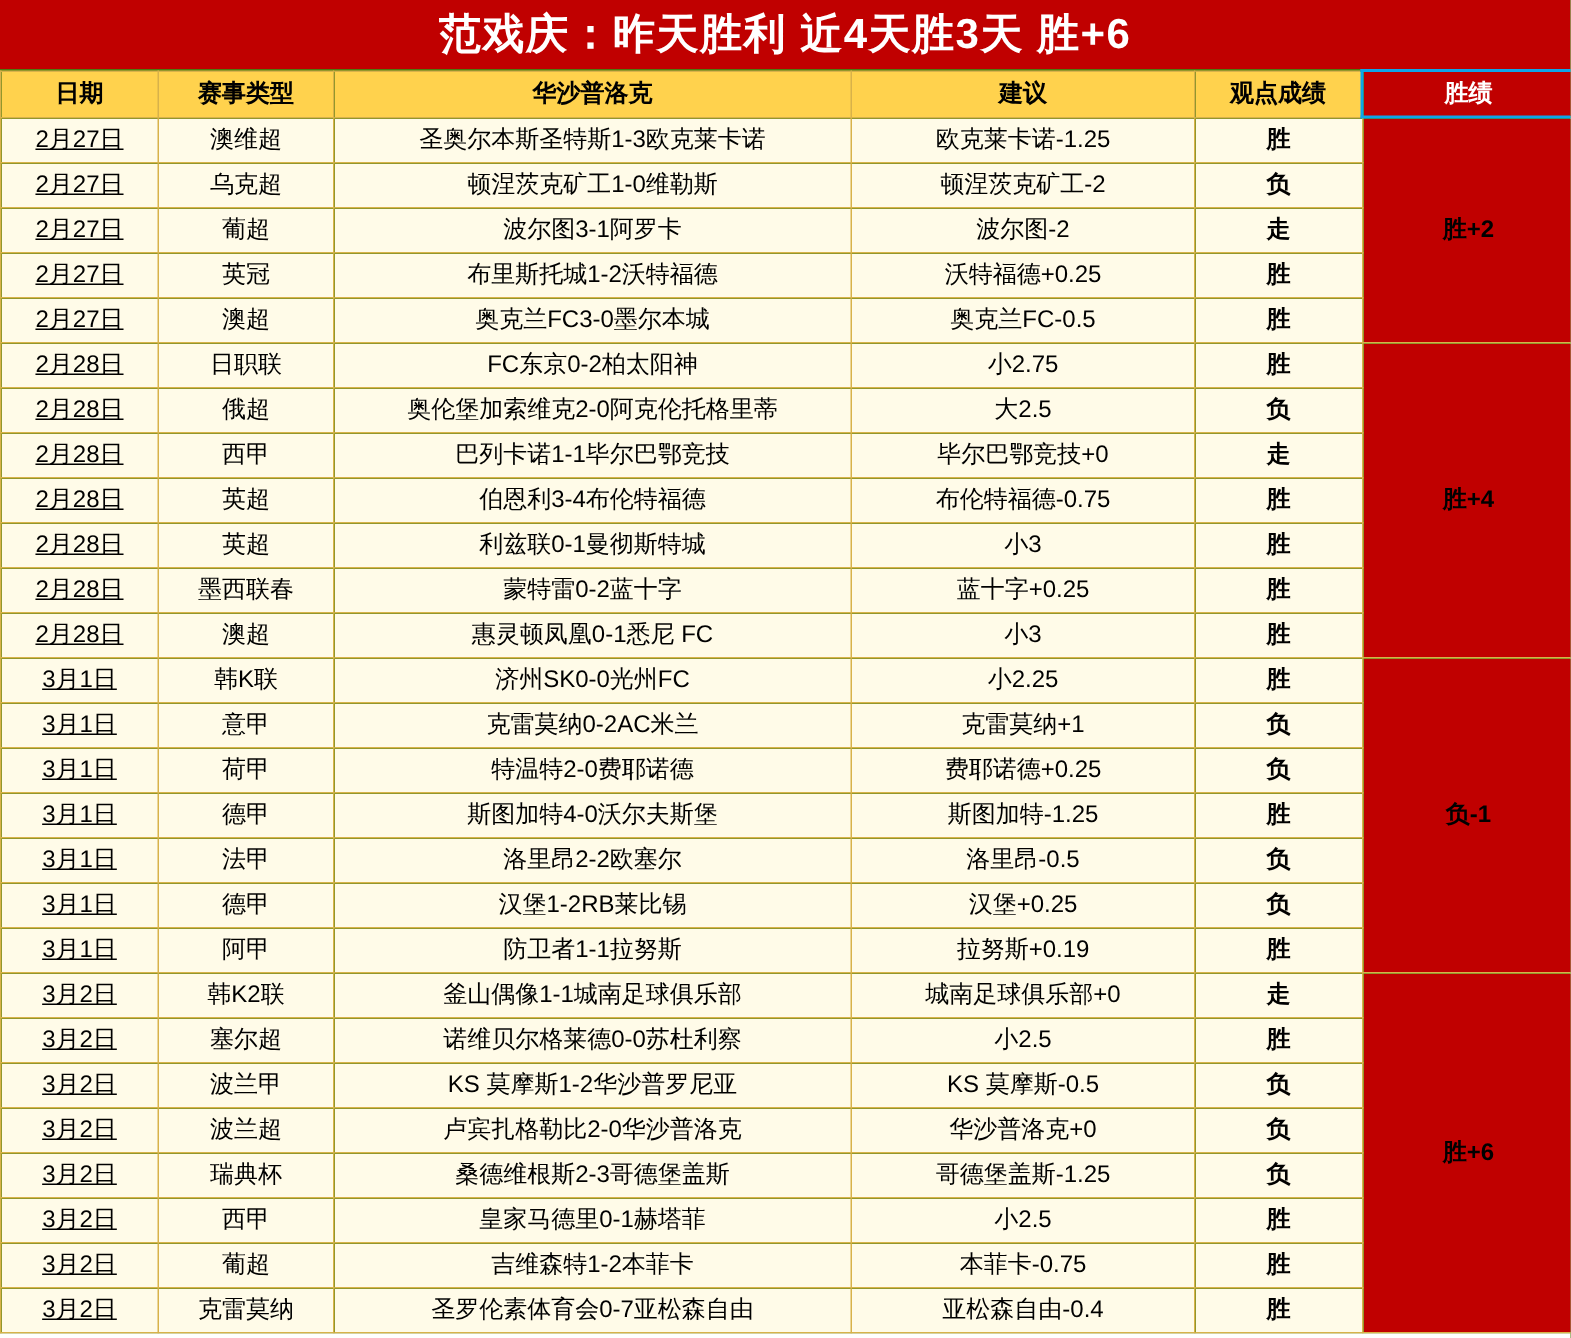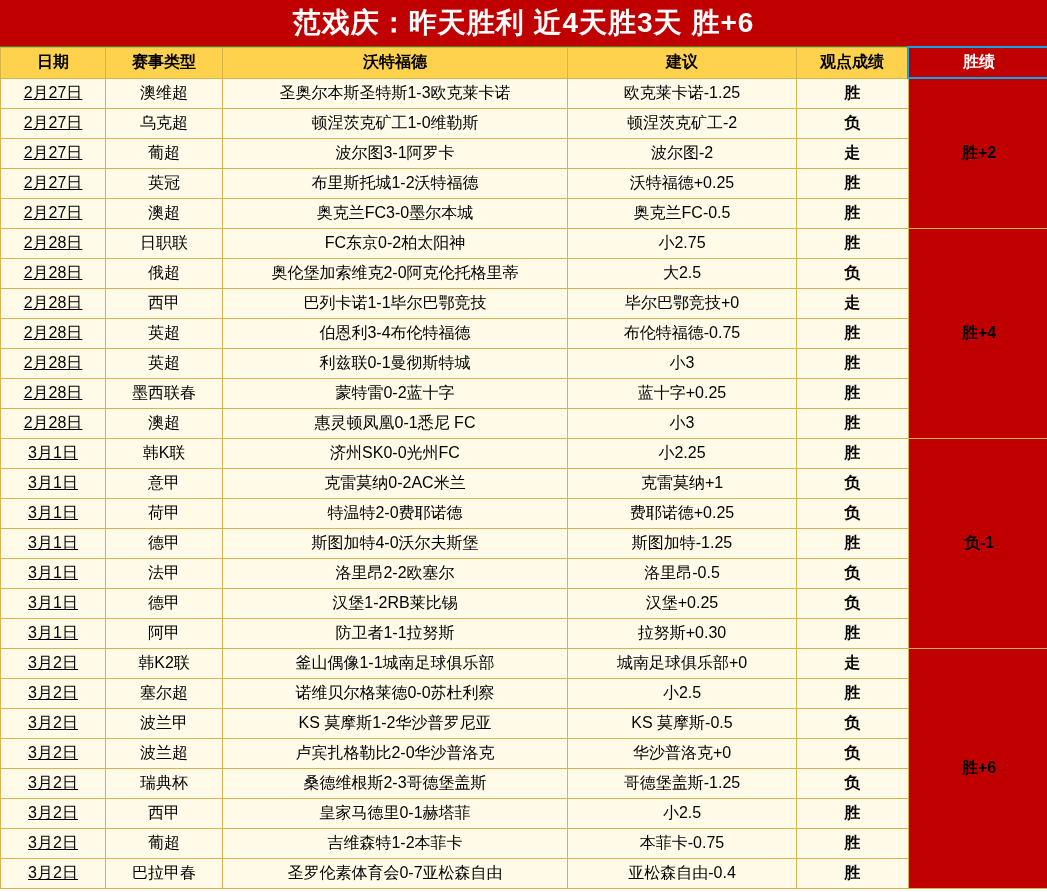--- a/index.html
+++ b/index.html
@@ -82,21 +82,21 @@
 
 <div class="sheet">
 
   <div class="title-bar">范戏庆：昨天胜利 近4天胜3天 胜+6</div>
 
   <table class="main">
     <thead>
       <tr>
         <th class="hdr" style="width:104px">日期</th>
         <th class="hdr" style="width:116px">赛事类型</th>
-        <th class="hdr" style="width:344px">沃特福德</th>
+        <th class="hdr" style="width:344px">华沙普洛克</th>
         <th class="hdr" style="width:228px">建议</th>
         <th class="hdr" style="width:110px">观点成绩</th>
         <th class="hdr hdr-streak" style="width:140px">胜绩</th>
       </tr>
     </thead>
     <tbody id="table-body">
         <tr>
           <td class="c-date">2月27日</td>
           <td class="c-league">澳维超</td>
           <td class="c-match">圣奥尔本斯圣特斯1-3欧克莱卡诺</td>
@@ -222,21 +222,21 @@
           <td class="c-date">3月1日</td>
           <td class="c-league">德甲</td>
           <td class="c-match">汉堡1-2RB莱比锡</td>
           <td class="c-advice">汉堡+0.25</td>
           <td class="c-result res-lose">负</td>
         </tr>
         <tr>
           <td class="c-date">3月1日</td>
           <td class="c-league">阿甲</td>
           <td class="c-match">防卫者1-1拉努斯</td>
-          <td class="c-advice">拉努斯+0.30</td>
+          <td class="c-advice">拉努斯+0.19</td>
           <td class="c-result res-win">胜</td>
         </tr>
         <tr>
           <td class="c-date">3月2日</td>
           <td class="c-league">韩K2联</td>
           <td class="c-match">釜山偶像1-1城南足球俱乐部</td>
           <td class="c-advice">城南足球俱乐部+0</td>
           <td class="c-result res-push">走</td>
           <td class="c-streak" rowspan="8">胜+6</td>
         </tr>
@@ -277,21 +277,21 @@
         </tr>
         <tr>
           <td class="c-date">3月2日</td>
           <td class="c-league">葡超</td>
           <td class="c-match">吉维森特1-2本菲卡</td>
           <td class="c-advice">本菲卡-0.75</td>
           <td class="c-result res-win">胜</td>
         </tr>
         <tr>
           <td class="c-date">3月2日</td>
-          <td class="c-league">巴拉甲春</td>
+          <td class="c-league">克雷莫纳</td>
           <td class="c-match">圣罗伦素体育会0-7亚松森自由</td>
           <td class="c-advice">亚松森自由-0.4</td>
           <td class="c-result res-win">胜</td>
         </tr>
       </tbody>
   </table>
 
 </div>
 
 </body></html>

